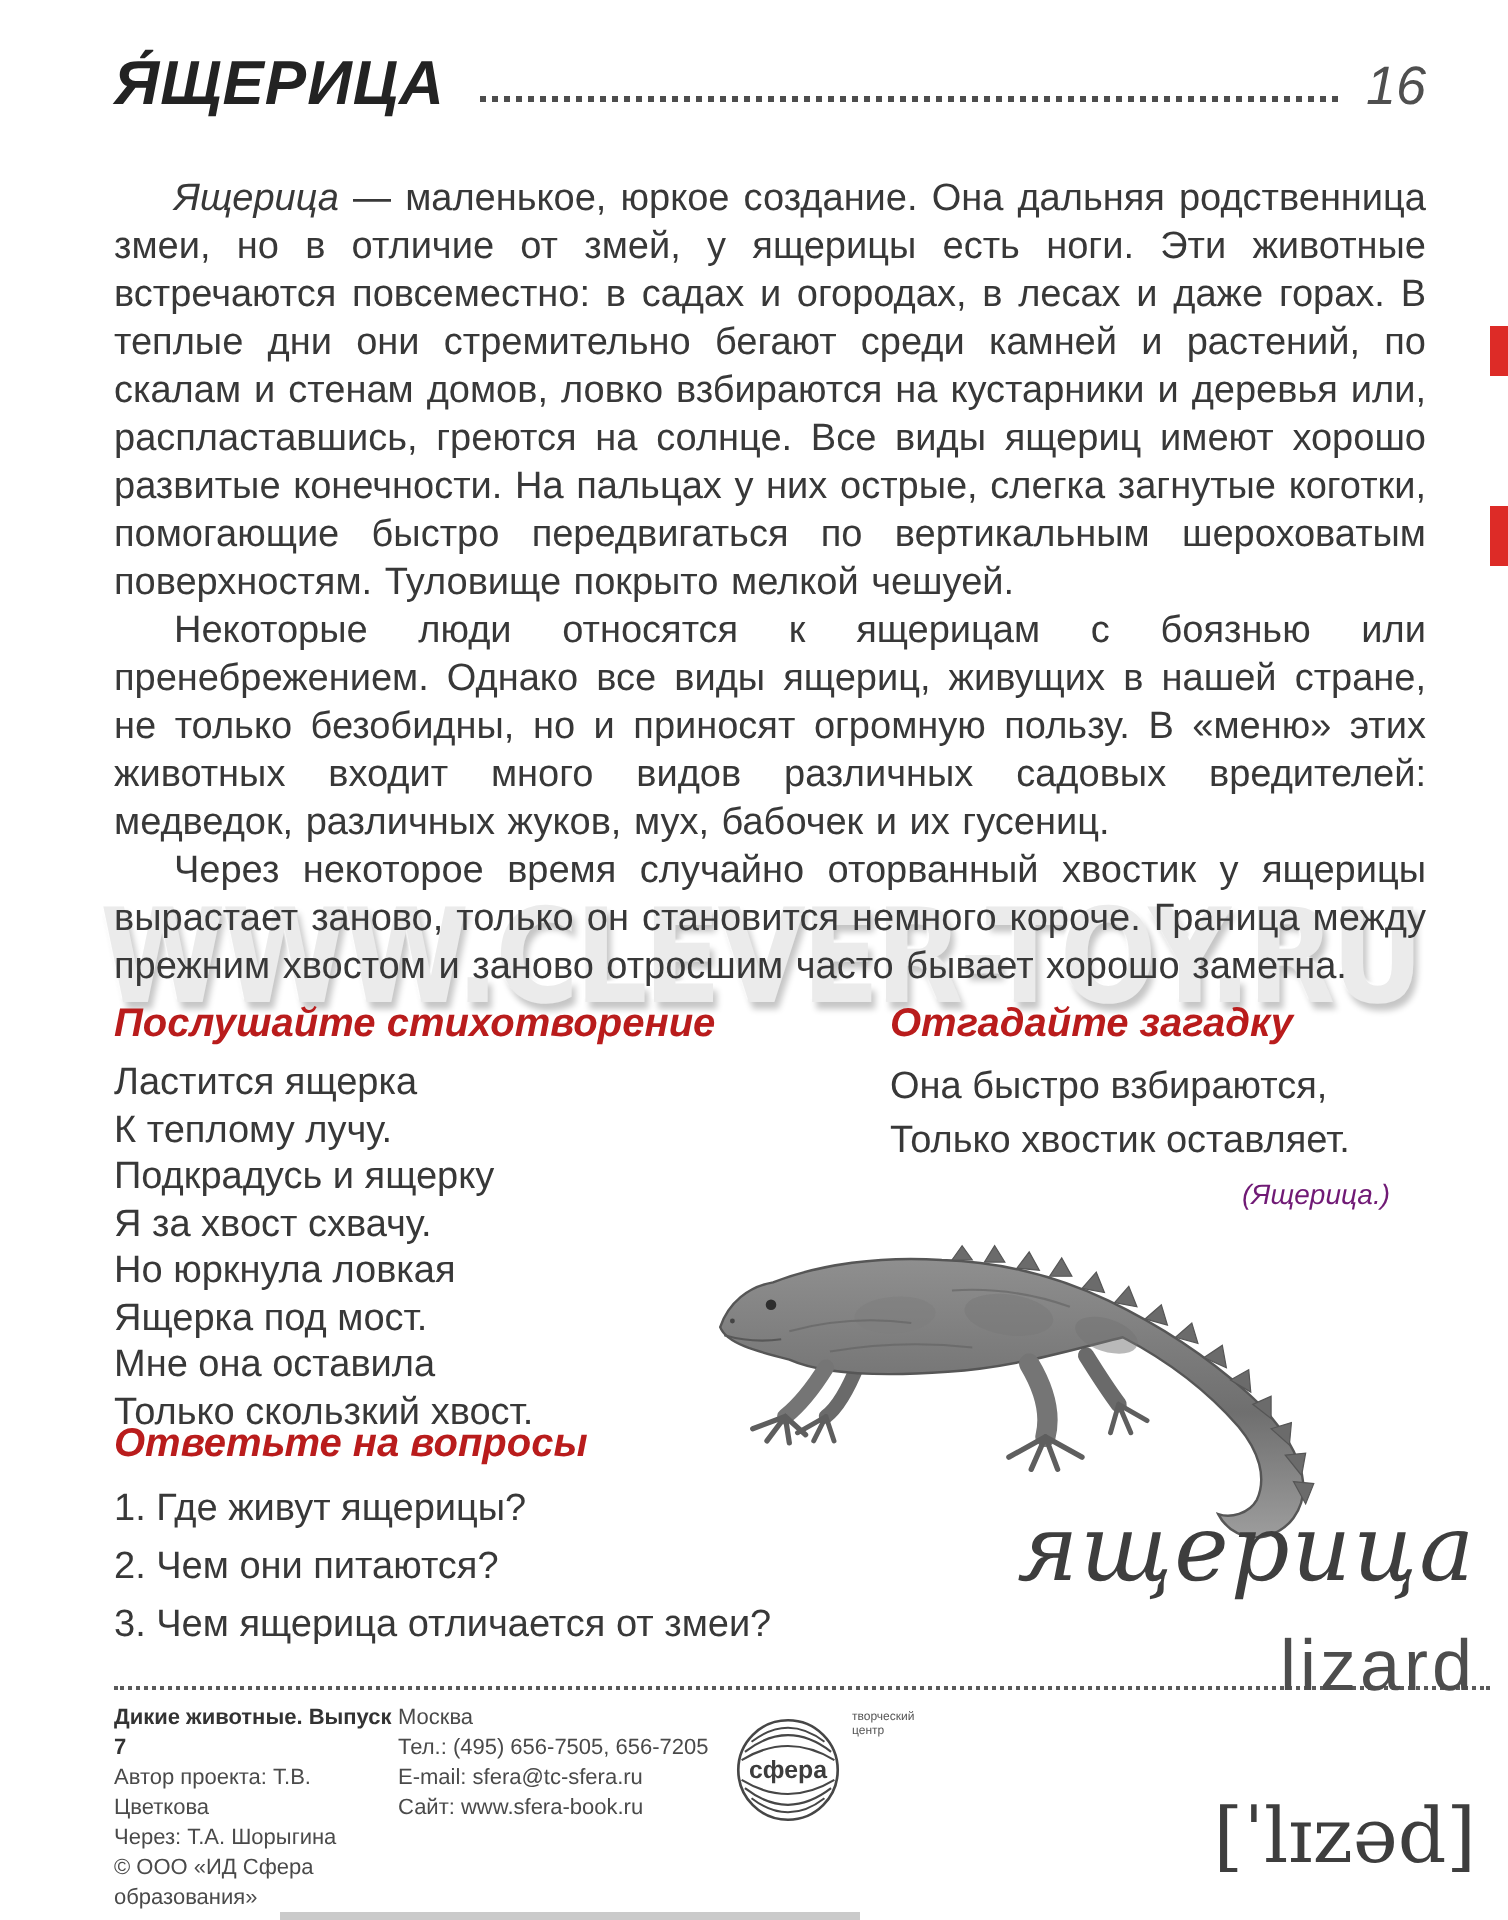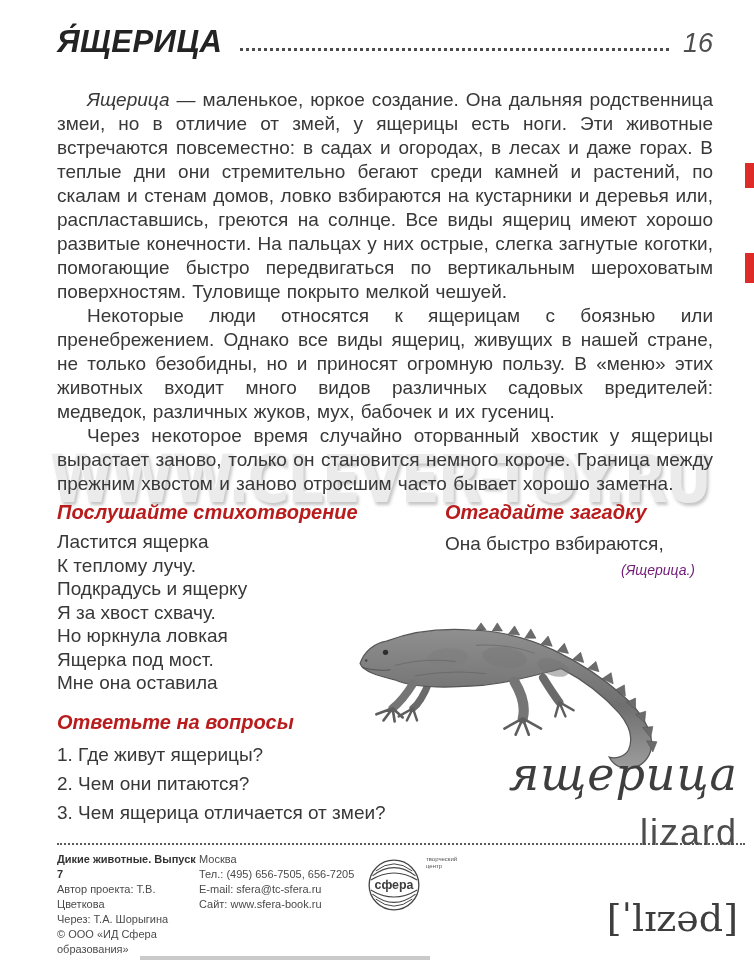--- a/index.html
+++ b/index.html
@@ -91,25 +91,27 @@
 
     <div class="poem">
       <div class="sec-heading">Послушайте стихотворение</div>
       <div class="line">Ластится ящерка</div>
       <div class="line">К теплому лучу.</div>
       <div class="line">Подкрадусь и ящерку</div>
       <div class="line">Я за хвост схвачу.</div>
       <div class="line">Но юркнула ловкая</div>
       <div class="line">Ящерка под мост.</div>
       <div class="line">Мне она оставила</div>
+      <div class="line">Только скользкий хвост.</div>
     </div>
 
     <div class="riddle">
       <div class="sec-heading">Отгадайте загадку</div>
       <div class="line">Она быстро взбираются,</div>
+      <div class="line">Только хвостик оставляет.</div>
       <div class="answer">(Ящерица.)</div>
     </div>
 
     <div class="questions">
       <div class="sec-heading">Ответьте на вопросы</div>
       <div class="line">1. Где живут ящерицы?</div>
       <div class="line">2. Чем они питаются?</div>
       <div class="line">3. Чем ящерица отличается от змеи?</div>
     </div>
 

